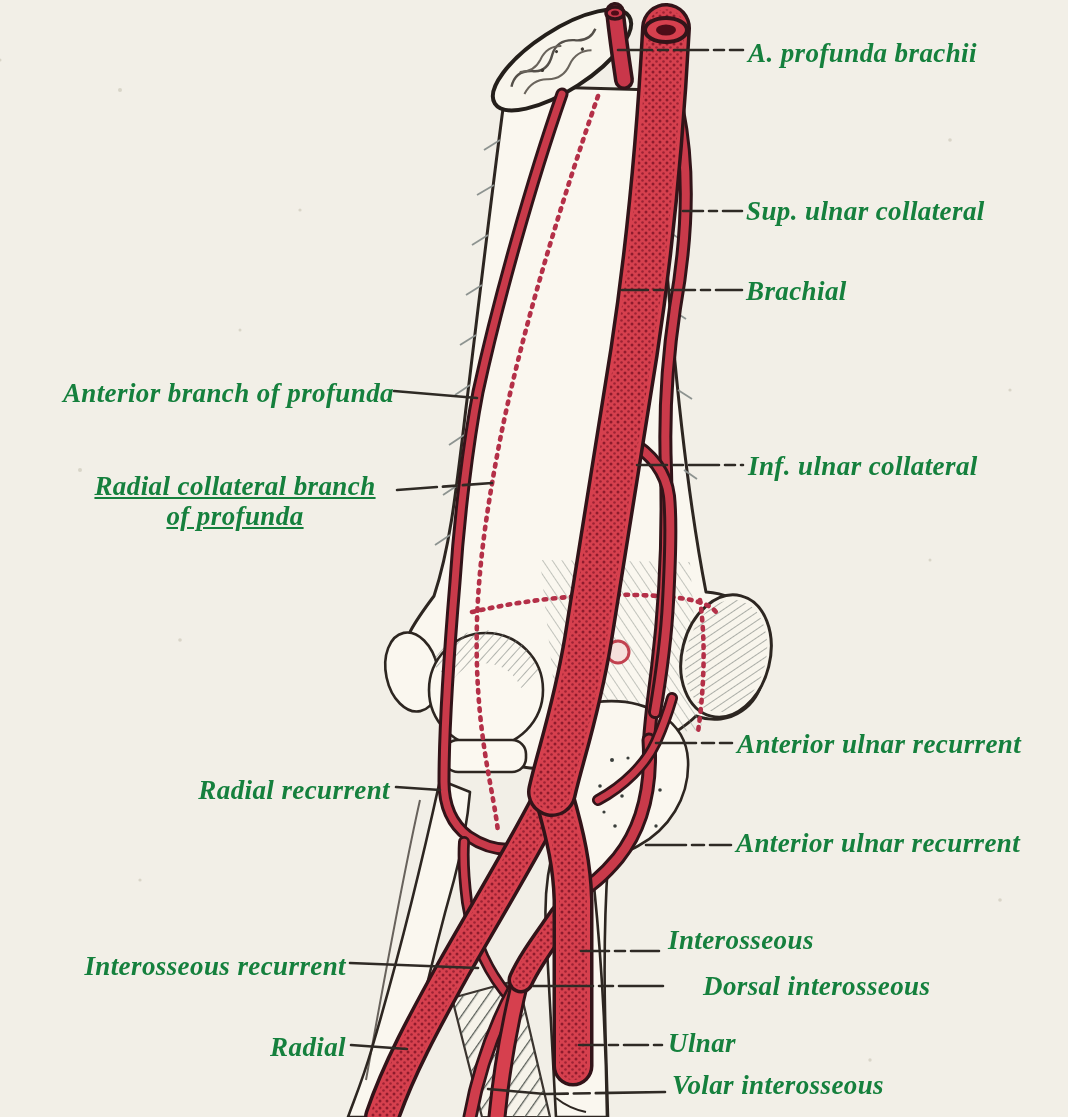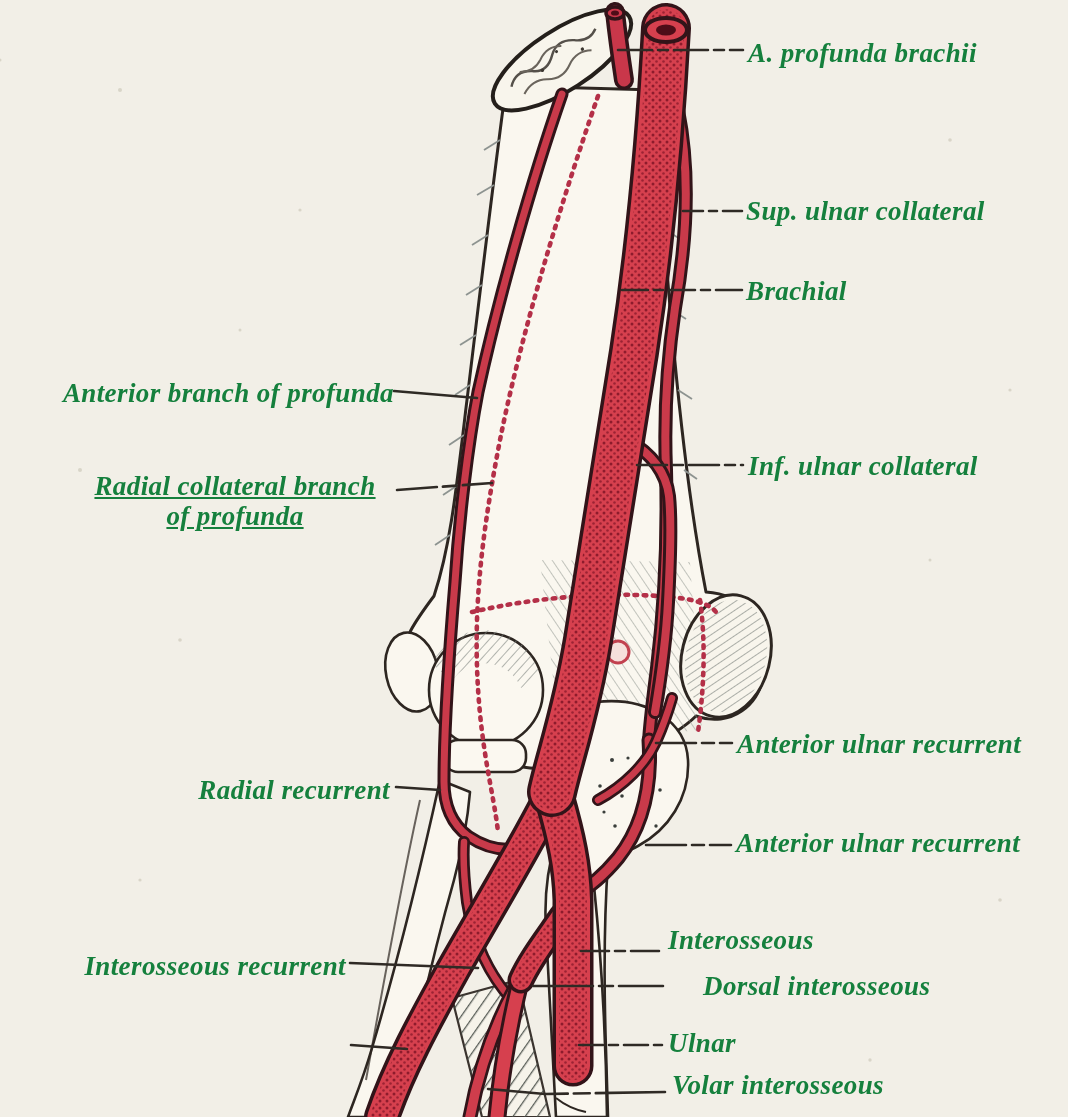--- a/index.html
+++ b/index.html
@@ -242,15 +242,16 @@
   <div id="lb3" class="lbl left">Anterior branch of profunda</div>
   <div id="lb4" class="lbl center">Radial collateral branch
 of profunda</div>
   <div id="lb5" class="lbl">Inf. ulnar collateral</div>
   <div id="lb6" class="lbl">Anterior ulnar recurrent</div>
   <div id="lb7" class="lbl left">Radial recurrent</div>
   <div id="lb8" class="lbl">Anterior ulnar recurrent</div>
   <div id="lb9" class="lbl left">Interosseous recurrent</div>
   <div id="lb10" class="lbl">Interosseous</div>
   <div id="lb11" class="lbl">Dorsal interosseous</div>
+  <div id="lb12" class="lbl left">Radial</div>
   <div id="lb13" class="lbl">Ulnar</div>
   <div id="lb14" class="lbl">Volar interosseous</div>
 </div>
 
 </body></html>

